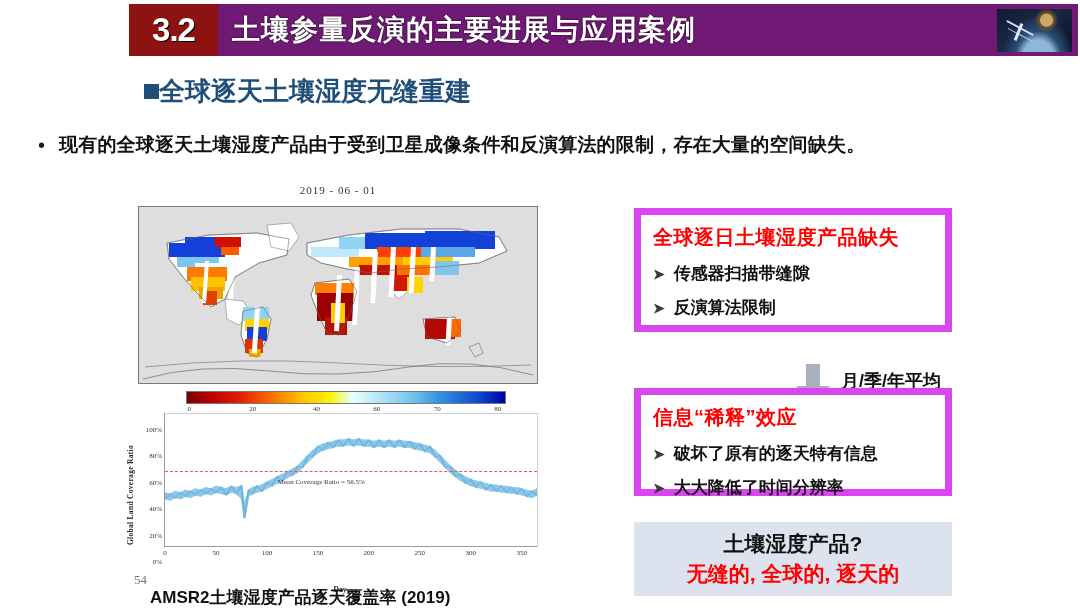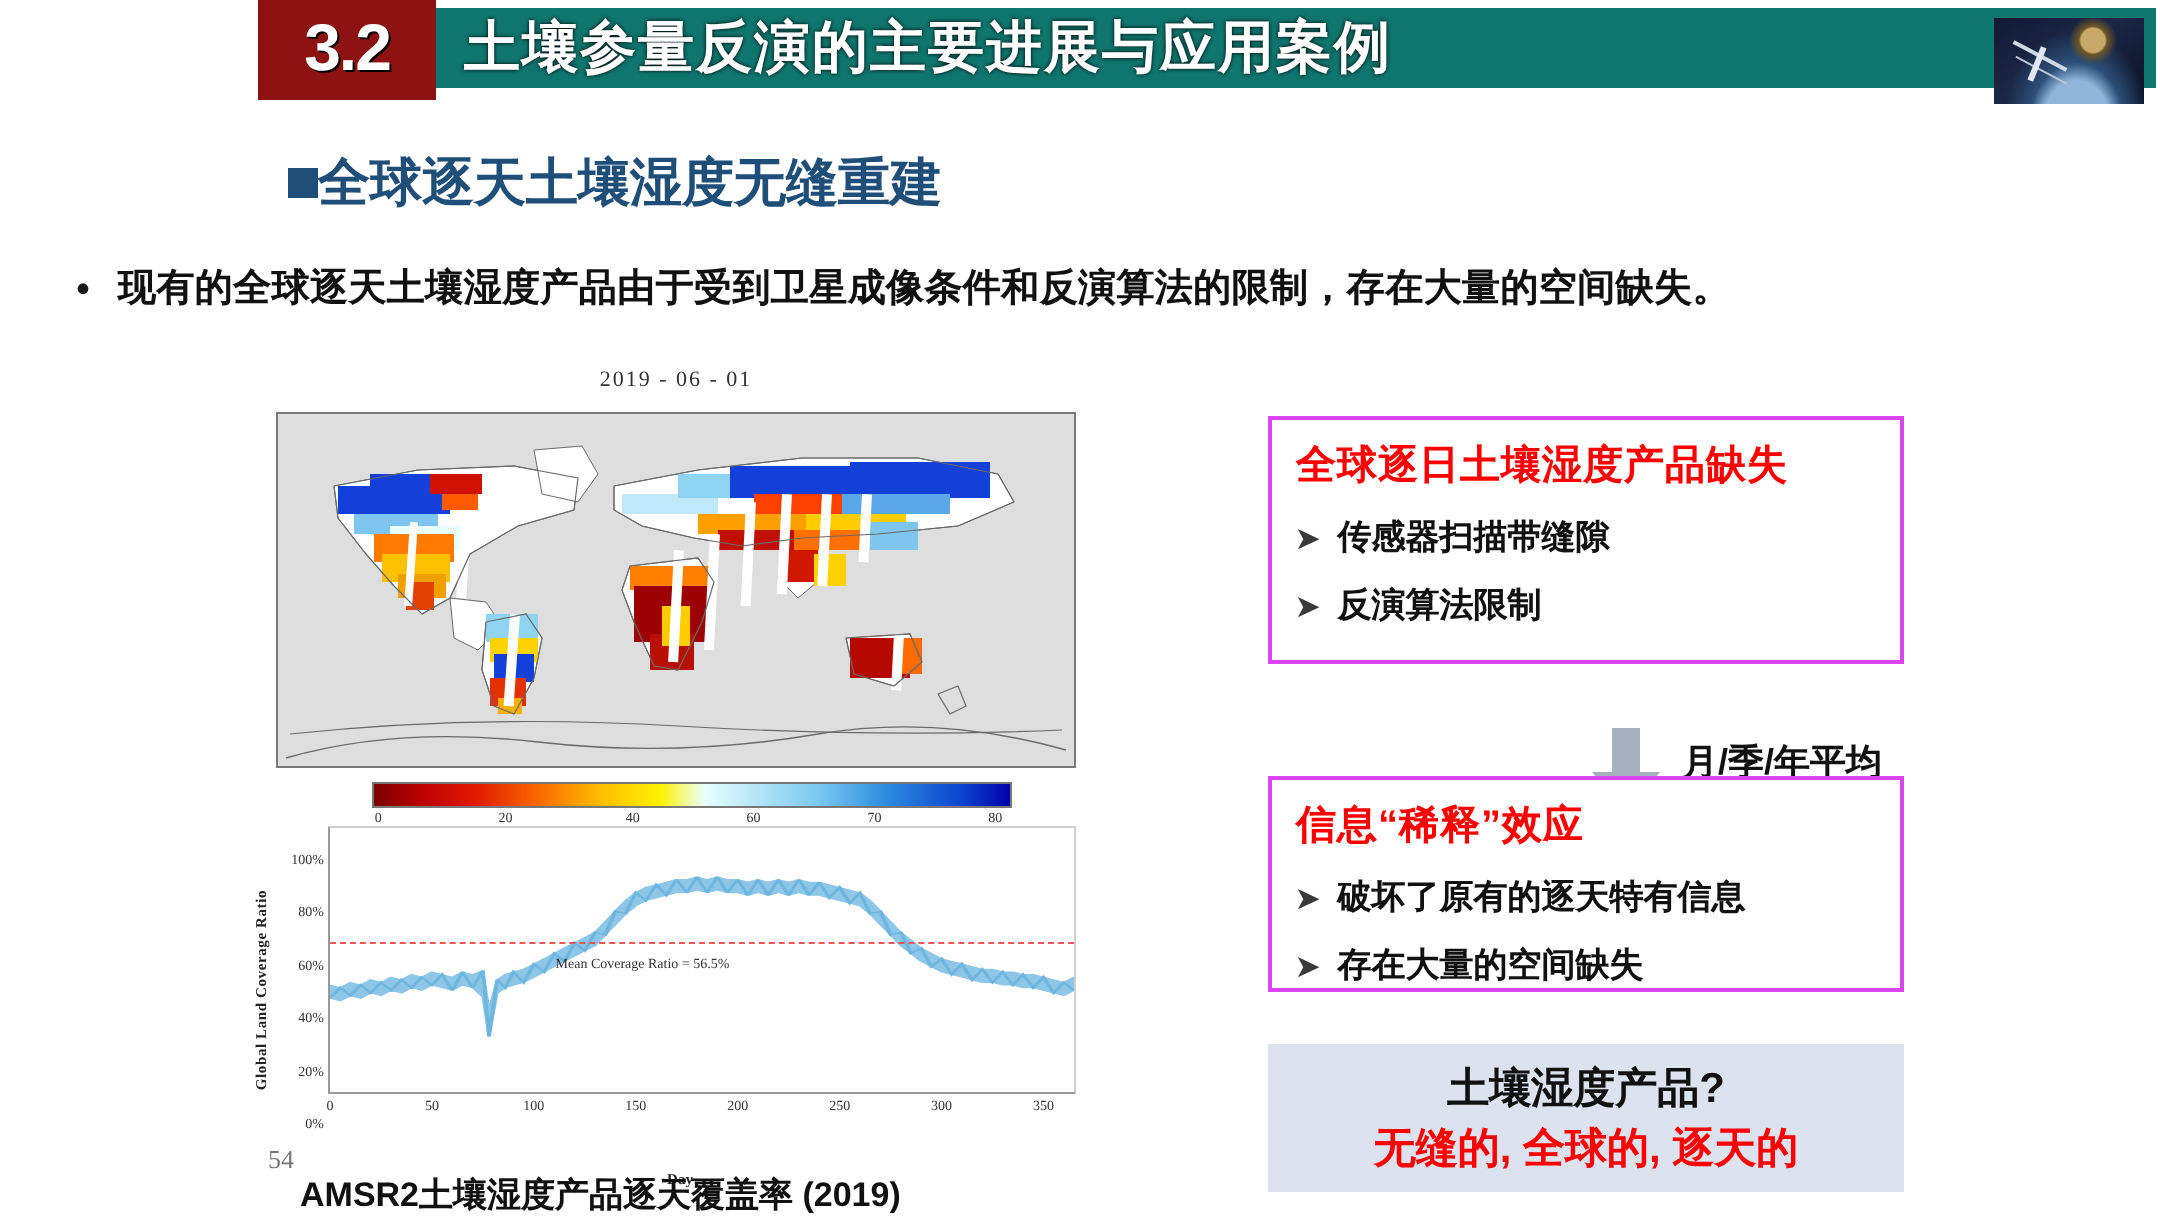--- a/index.html
+++ b/index.html
@@ -5,22 +5,22 @@
   html,body{margin:0;padding:0;}
   body{
     width:1080px;height:609px;
     background:#ffffff;
     font-family:"Liberation Sans", sans-serif;
     overflow:hidden;position:relative;
   }
 
   
   #title-bar{
-    position:absolute;left:129px;top:4px;width:949px;height:40px;
-    background:#0f766e;display:flex;align-items:center;
+    position:absolute;left:129px;top:4px;width:949px;height:52px;
+    background:#701a75;display:flex;align-items:center;
   }
   #section-number{
     width:89px;height:52px;background:#8d1212;
     display:flex;align-items:center;justify-content:center;
     color:#ffffff;font-size:33px;font-weight:bold;
     font-family:"Liberation Sans", sans-serif;
     letter-spacing:-1px;
     text-shadow:1px 1px 0 #000;
     flex:none;
   }
@@ -127,21 +127,21 @@
     position:absolute;left:134px;top:572px;color:#777;font-size:13px;
     font-family:"Liberation Serif", serif;
   }
   #figure-caption{
     position:absolute;left:150px;top:586px;
     font-size:17px;font-weight:bold;color:#111;white-space:nowrap;
   }
 
   
   .info-box{
-    position:absolute;background:#ffffff;border:2px solid #d946ef;
+    position:absolute;background:#ffffff;border:7px solid #d946ef;
     box-sizing:border-box;padding:9px 12px 8px 12px;
   }
   .box-title{color:#ff0000;font-size:20px;font-weight:bold;letter-spacing:.5px;}
   .box-item{
     display:flex;align-items:center;gap:9px;margin-top:11px;
     font-size:17px;font-weight:bold;color:#111;
   }
   .chev{color:#3a3a3a;font-size:14px;line-height:1;}
 
   #box-missing{left:634px;top:208px;width:318px;height:124px;}
@@ -346,20 +346,20 @@
 </div>
 
 <div class="info-box" id="box-dilution">
   <div class="box-title">信息“稀释”效应</div>
   <div class="box-item">
     <span class="chev">➤</span>
     <span>破坏了原有的逐天特有信息</span>
   </div>
   <div class="box-item">
     <span class="chev">➤</span>
-    <span>存在大量的空间缺失</span>
+    <span>大大降低了时间分辨率</span>
   </div>
 </div>
 
 <div id="box-question">
   <div id="question-line2">土壤湿度产品?</div>
   <div id="question-line1">无缝的, 全球的, 逐天的</div>
 </div>
 
 </body></html>

